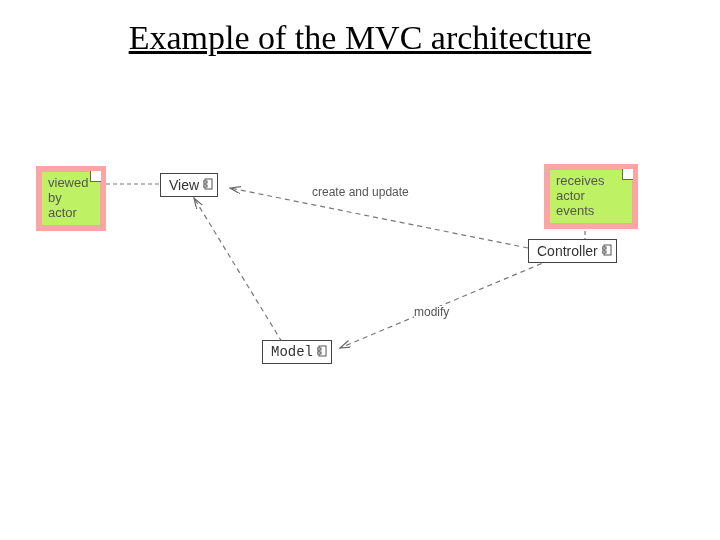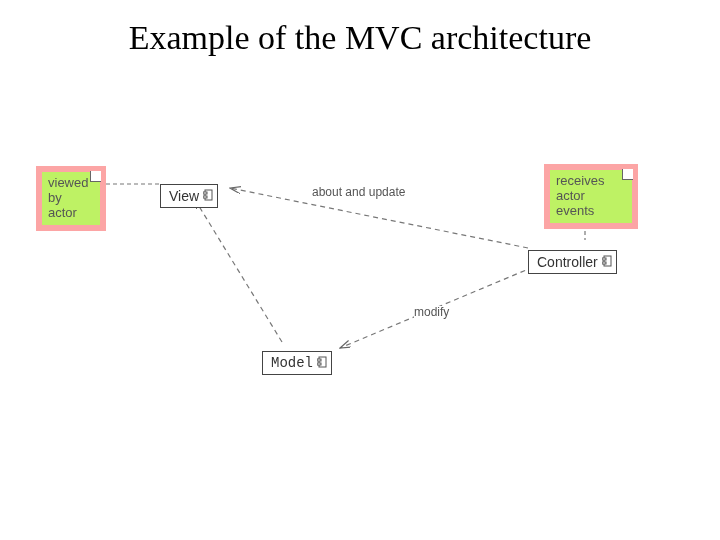--- a/index.html
+++ b/index.html
@@ -17,20 +17,21 @@
     height: 540px;
   }
   .title {
     position: absolute;
     top: 18px;
     left: 0;
     width: 720px;
     text-align: center;
     font-size: 34px;
     line-height: 1.15;
+    text-decoration: underline;
   }
   .diagram {
     position: absolute;
     left: 30px;
     top: 160px;
     width: 660px;
     height: 230px;
   }
 
   
@@ -65,21 +66,20 @@
   
   .comp {
     position: absolute;
     border: 1px solid #444;
     background: #fff;
     font-family: Arial, Helvetica, sans-serif;
     font-size: 14px;
     color: #333;
     padding: 3px 18px 3px 8px;
     box-sizing: border-box;
-    margin-top: 11px;
   }
   .comp .compicon {
     position: absolute;
     right: 4px;
     top: 4px;
     width: 10px; height: 12px;
   }
   .comp .compicon svg { display: block; }
 
   
@@ -159,17 +159,17 @@
       <span>Model</span>
       <span class="compicon">
         <svg width="10" height="12">
             <rect x="2" y="1" width="7" height="10" fill="none" stroke="#555"></rect>
             <rect x="0" y="3" width="4" height="2" fill="#fff" stroke="#555"></rect>
             <rect x="0" y="7" width="4" height="2" fill="#fff" stroke="#555"></rect>
           </svg>
       </span>
     </div>
 
-    <div class="edgelabel" style="left:282px; top:26px;">about and update</div>
+    <div class="edgelabel" style="left:282px; top:26px;">create and update</div>
     <div class="edgelabel" style="left:384px; top:146px;">modify</div>
 
   </div>
 </div>
 
 </body></html>

